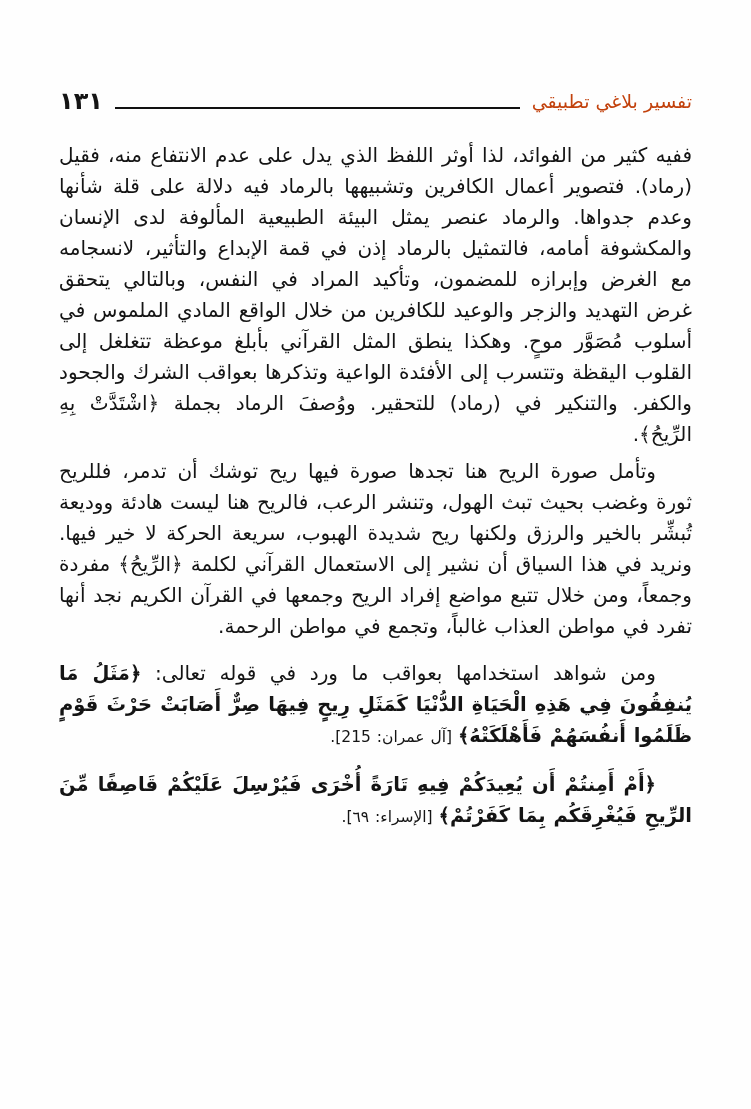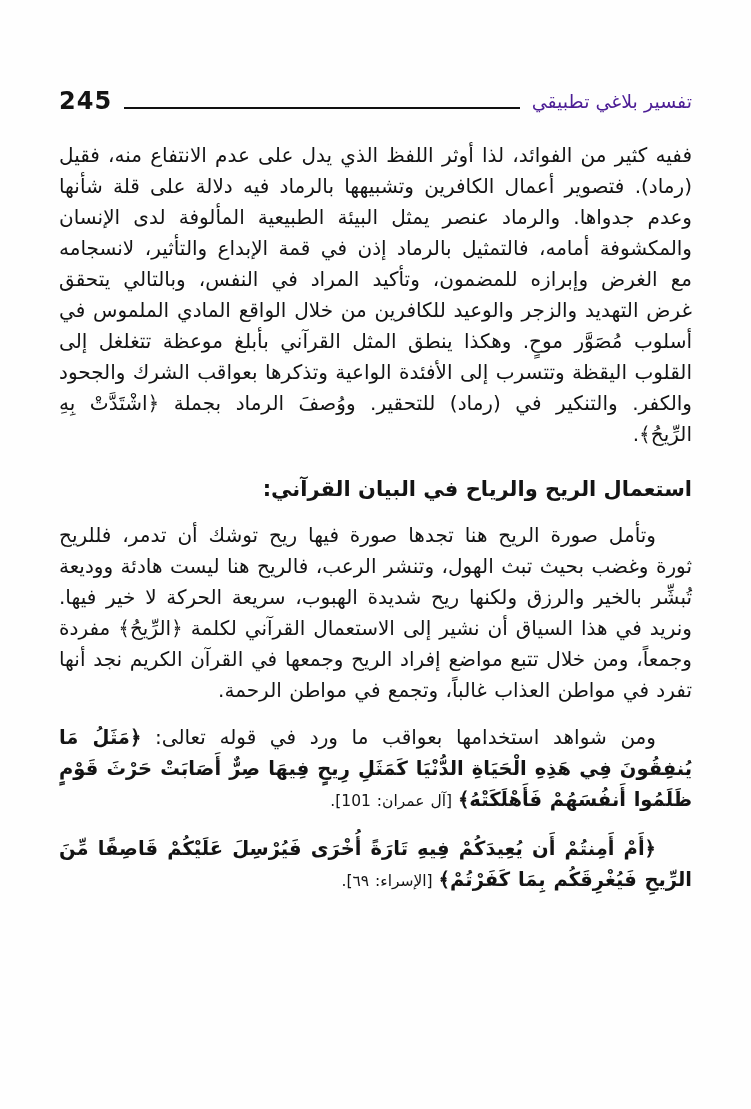--- a/index.html
+++ b/index.html
@@ -23,21 +23,21 @@
   
   .page-header {
     display: flex;
     align-items: flex-end;
     height: 32px;
   }
   .book-title {
     font-size: 19px;
     line-height: 30px;
     white-space: nowrap;
-    color: #4c1d95;
+    color: #c2410c;
   }
   .header-rule {
     flex: 1;
     border-bottom: 2.5px solid #111;
     margin: 0 12px;
     align-self: flex-end;
     margin-bottom: 7px;
   }
   .page-number {
     font-size: 24px;
@@ -78,33 +78,32 @@
   }
 </style>
 </head>
 <body>
 
 <div class="page">
 
   <div class="page-header">
     <span class="book-title">تفسير بلاغي تطبيقي</span>
     <div class="header-rule"></div>
-    <span class="page-number">245</span>
+    <span class="page-number">١٣١</span>
   </div>
 
   <div class="page-body">
 
     <p class="para">ففيه كثير من الفوائد، لذا أوثر اللفظ الذي يدل على عدم الانتفاع منه، فقيل (رماد). فتصوير أعمال الكافرين وتشبيهها بالرماد فيه دلالة على قلة شأنها وعدم جدواها. والرماد عنصر يمثل البيئة الطبيعية المألوفة لدى الإنسان والمكشوفة أمامه، فالتمثيل بالرماد إذن في قمة الإبداع والتأثير، لانسجامه مع الغرض وإبرازه للمضمون، وتأكيد المراد في النفس، وبالتالي يتحقق غرض التهديد والزجر والوعيد للكافرين من خلال الواقع المادي الملموس في أسلوب مُصَوَّر موحٍ. وهكذا ينطق المثل القرآني بأبلغ موعظة تتغلغل إلى القلوب اليقظة وتتسرب إلى الأفئدة الواعية وتذكرها بعواقب الشرك والجحود والكفر. والتنكير في (رماد) للتحقير. ووُصفَ الرماد بجملة ﴿اشْتَدَّتْ بِهِ الرِّيحُ﴾.</p>
 
-    <h2 class="section-heading">استعمال الريح والرياح في البيان القرآني:</h2>
 
     <p class="para indent">وتأمل صورة الريح هنا تجدها صورة فيها ريح توشك أن تدمر، فللريح ثورة وغضب بحيث تبث الهول، وتنشر الرعب، فالريح هنا ليست هادئة ووديعة تُبشِّر بالخير والرزق ولكنها ريح شديدة الهبوب، سريعة الحركة لا خير فيها. ونريد في هذا السياق أن نشير إلى الاستعمال القرآني لكلمة ﴿الرِّيحُ﴾ مفردة وجمعاً، ومن خلال تتبع مواضع إفراد الريح وجمعها في القرآن الكريم نجد أنها تفرد في مواطن العذاب غالباً، وتجمع في مواطن الرحمة.</p>
 
     <p class="para indent verse-para">
-      <span>ومن شواهد استخدامها بعواقب ما ورد في قوله تعالى: </span><span class="verse">﴿مَثَلُ مَا يُنفِقُونَ فِي هَذِهِ الْحَيَاةِ الدُّنْيَا كَمَثَلِ رِيحٍ فِيهَا صِرٌّ أَصَابَتْ حَرْثَ قَوْمٍ ظَلَمُوا أَنفُسَهُمْ فَأَهْلَكَتْهُ﴾</span><span class="ref"> [آل عمران: 101].</span>
+      <span>ومن شواهد استخدامها بعواقب ما ورد في قوله تعالى: </span><span class="verse">﴿مَثَلُ مَا يُنفِقُونَ فِي هَذِهِ الْحَيَاةِ الدُّنْيَا كَمَثَلِ رِيحٍ فِيهَا صِرٌّ أَصَابَتْ حَرْثَ قَوْمٍ ظَلَمُوا أَنفُسَهُمْ فَأَهْلَكَتْهُ﴾</span><span class="ref"> [آل عمران: 215].</span>
     </p>
 
     <p class="para indent verse-para">
       <span class="verse">﴿أَمْ أَمِنتُمْ أَن يُعِيدَكُمْ فِيهِ تَارَةً أُخْرَى فَيُرْسِلَ عَلَيْكُمْ قَاصِفًا مِّنَ الرِّيحِ فَيُغْرِقَكُم بِمَا كَفَرْتُمْ﴾</span><span class="ref"> [الإسراء: ٦٩].</span>
     </p>
 
   </div>
 </div>
 
 </body></html>

